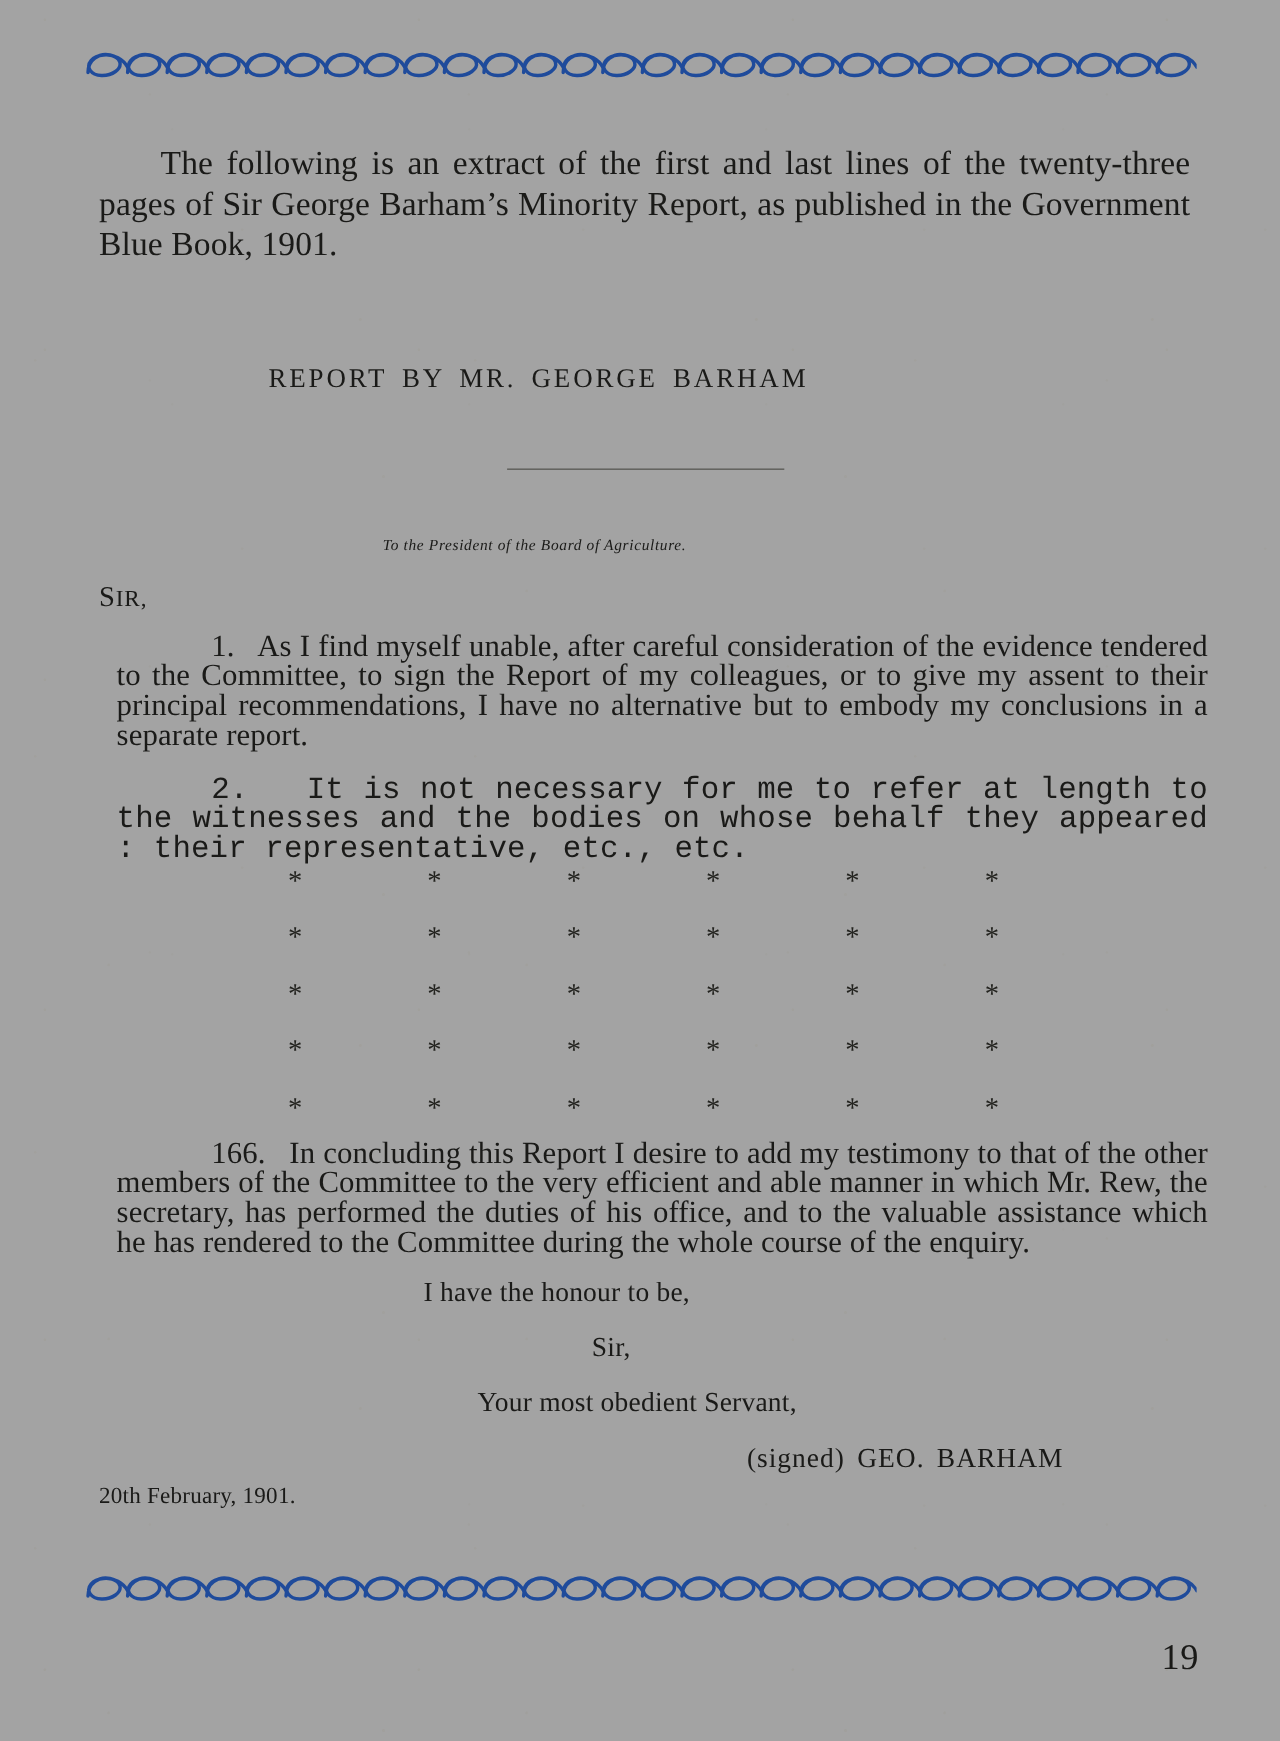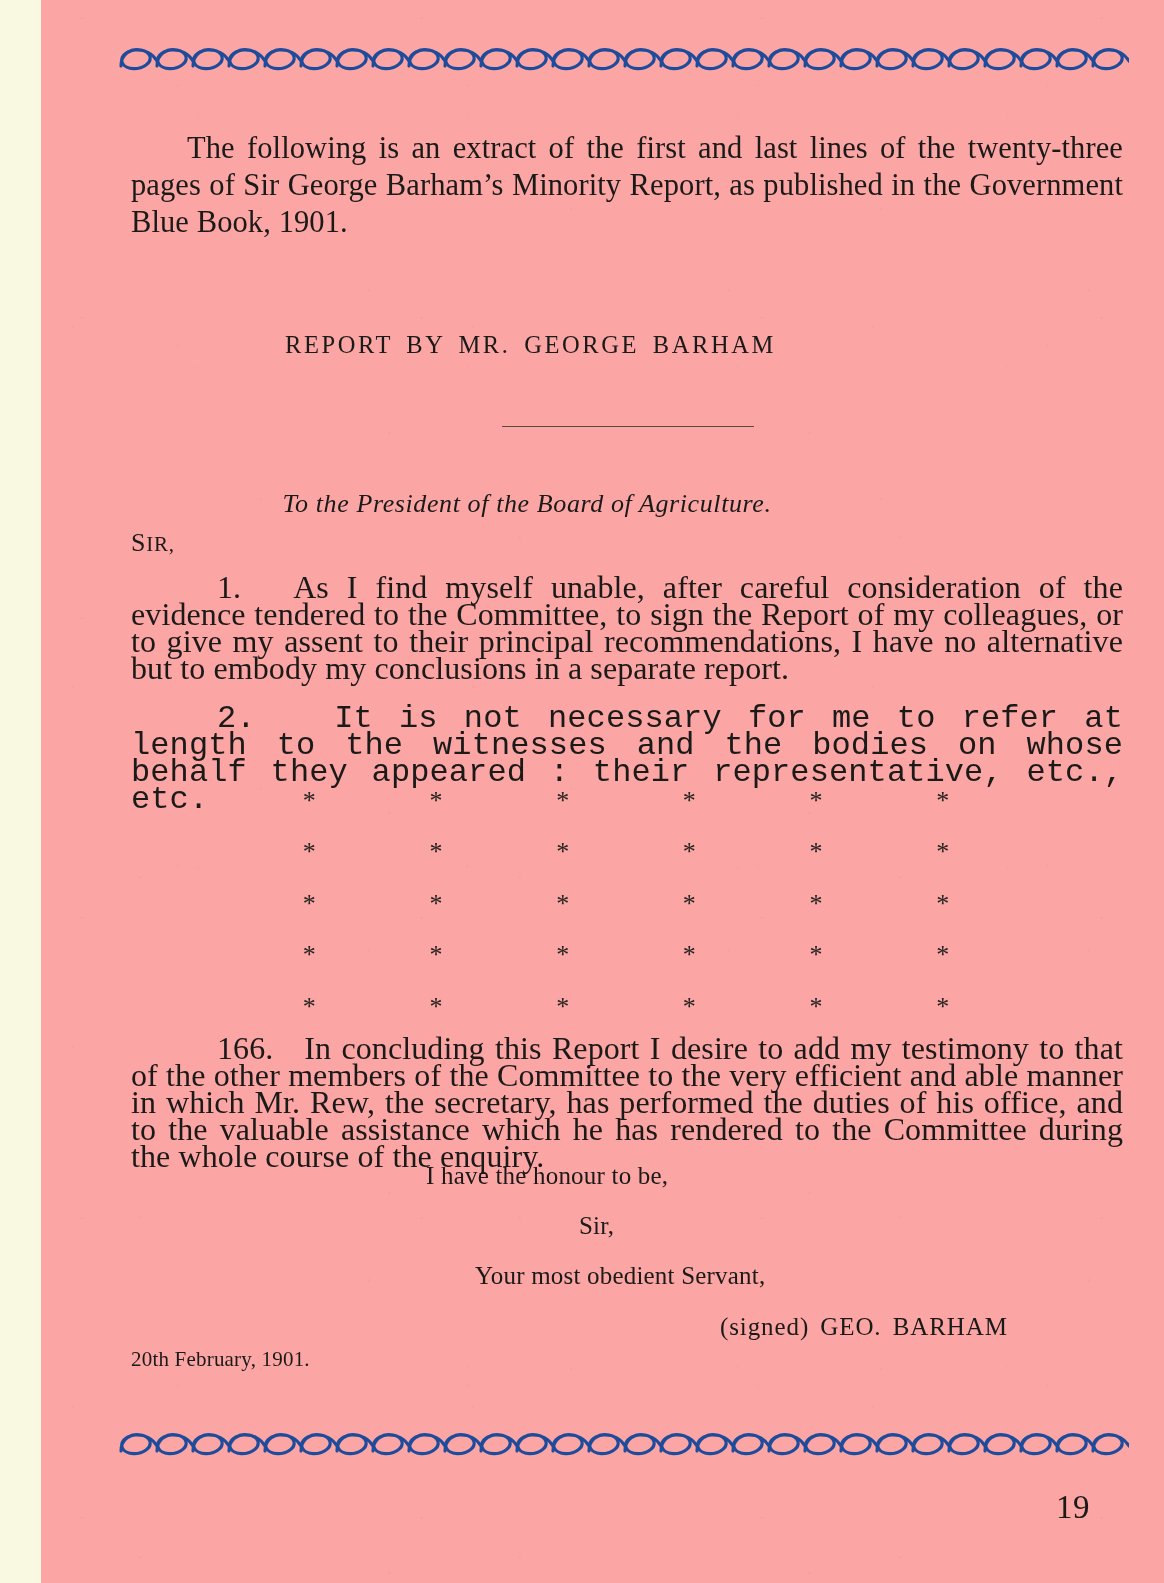--- a/index.html
+++ b/index.html
@@ -12,22 +12,21 @@
     background: #f9f8e1;
     font-family: "Liberation Serif", "DejaVu Serif", serif;
     color: #1a1a18;
     position: relative;
     overflow: hidden;
   }
 
   .page {
     position: absolute;
     inset: 0;
-    background: #fca5a5;
-    margin-left: 41px;
+    background: #a3a3a3;
   }
 
   
   .paper-texture {
     position: absolute;
     inset: 0;
     pointer-events: none;
     opacity: 0.55;
     background-image:
       radial-gradient(circle at 12% 6%, rgba(140,130,90,0.16) 0.8px, transparent 1.6px),
@@ -87,39 +86,39 @@
     background: #3a3a33;
     opacity: 0.85;
   }
 
   .addressee {
     position: absolute;
     left: 0;
     top: 489px;
     width: 972px;
     text-align: center;
-    font-size: 26px;
+    font-size: 14px;
     font-style: italic;
     letter-spacing: 0.6px;
   }
 
   .salutation {
     position: absolute;
     left: 90px;
     top: 528px;
     font-size: 21px;
     letter-spacing: 0.8px;
   }
   .salutation .cap { font-size: 26px; }
 
   .body-para {
     position: absolute;
-    left: 90px;
+    left: 106px;
     width: 992px;
-    font-size: 32px;
+    font-size: 28px;
     line-height: 27px;
     text-align: justify;
     text-indent: 86px;
     letter-spacing: 0.1px;
   }
   .body-para.p1  { top: 574px; }
   .body-para.p2  { top: 705px; font-family: Liberation Mono, monospace; }
   .body-para.p166 { top: 1035px; }
 
   

